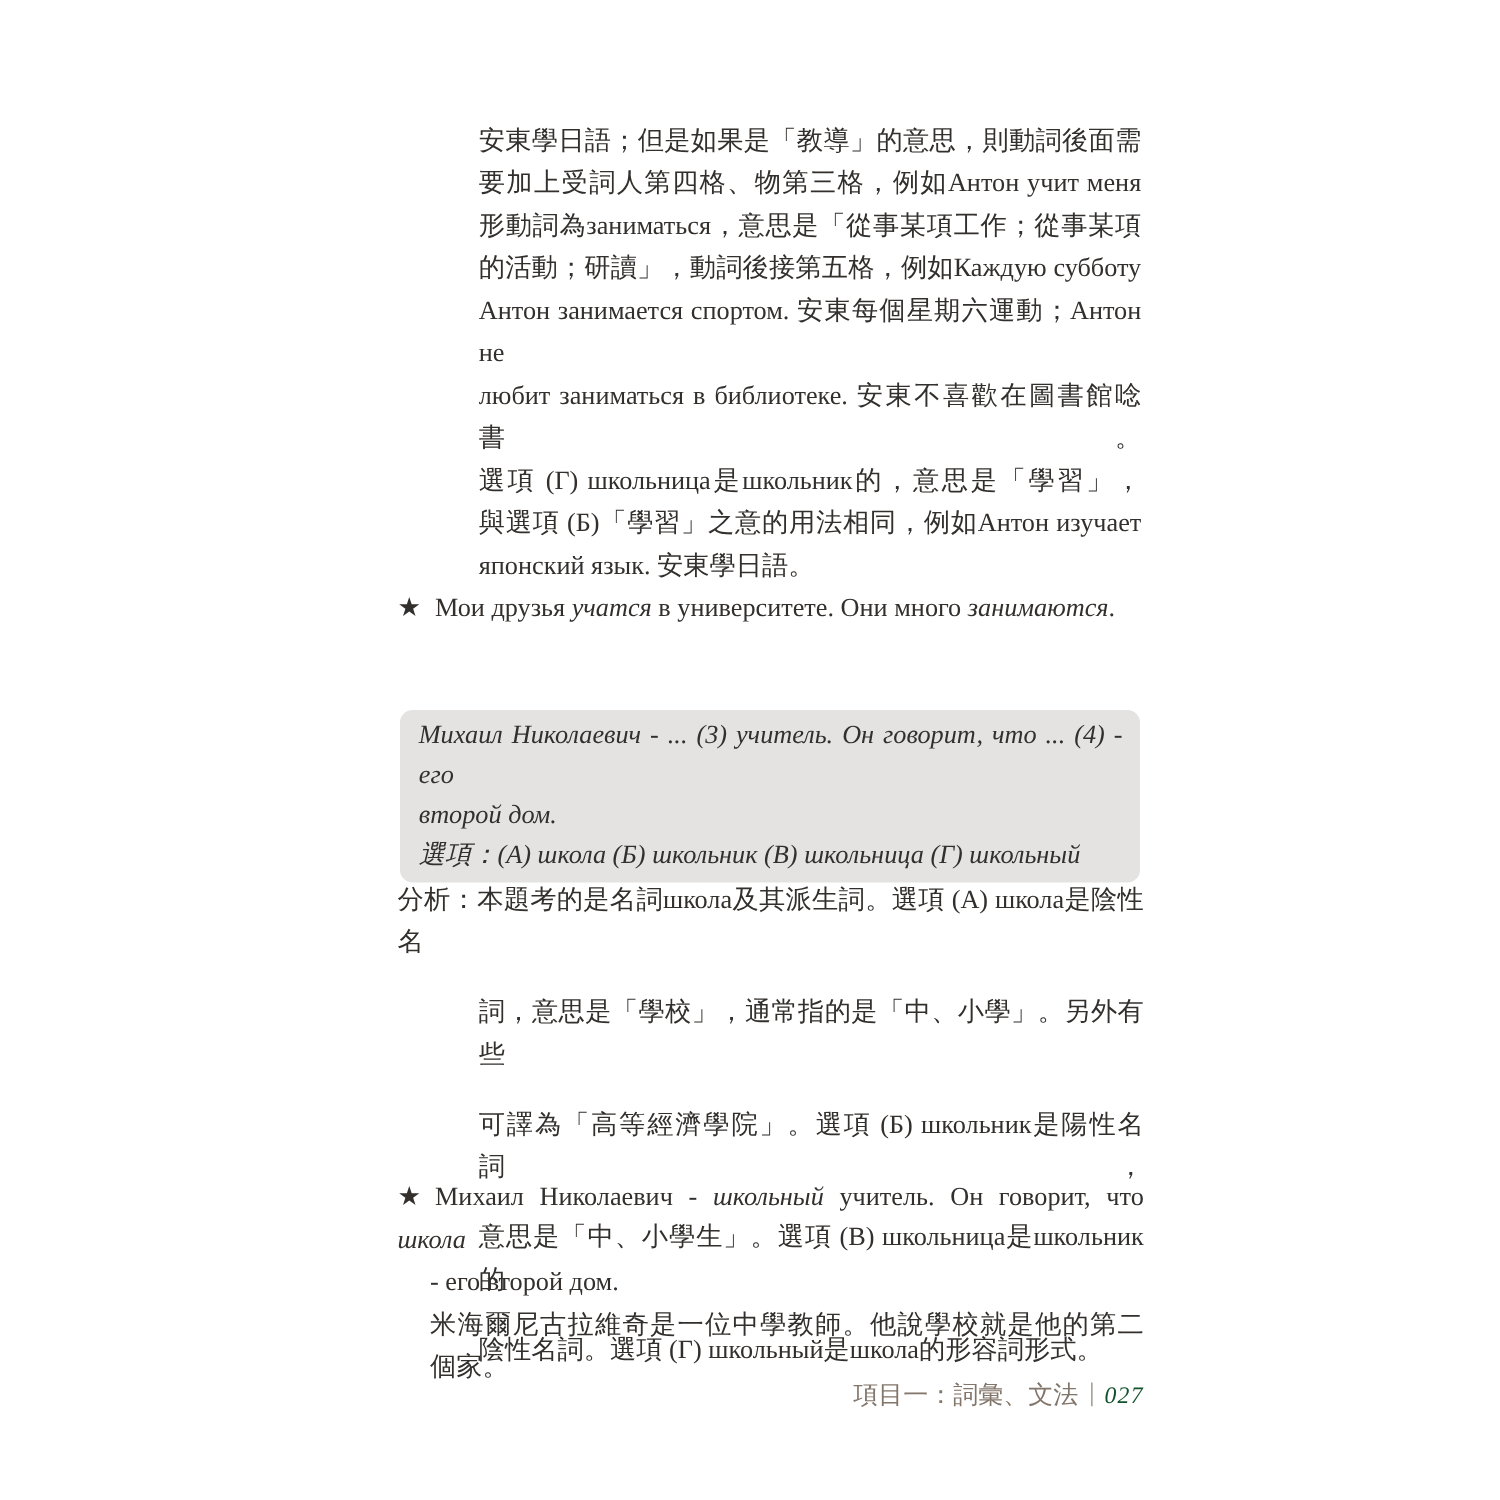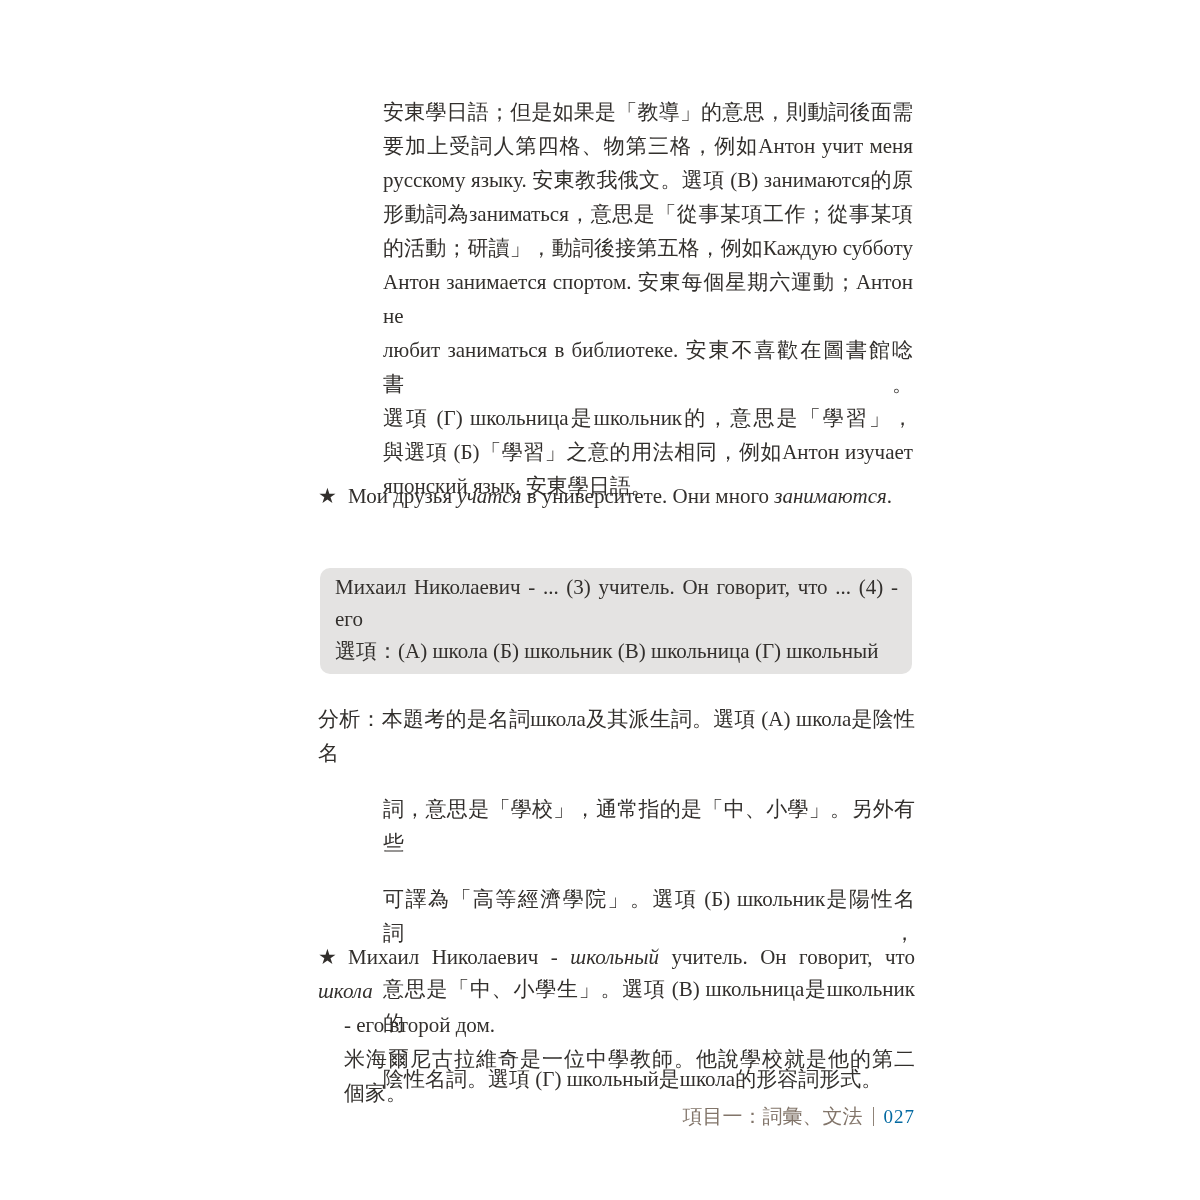--- a/index.html
+++ b/index.html
@@ -16,72 +16,72 @@
   .j { text-align-last:justify; }
   .ind25 { padding-left:26px; }
   .ind65 { padding-left:65px;margin-top:22px; }
   .line i { font-style:italic; }
 
   
   .para1 { left:383px; top:95px; width:530px; }
 
   
   .star-block { left:318px; width:597px; }
-  .star1 { top:479px; }
+  .star1 { top:469px; }
   .star2 { top:940px; }
   .star {
     display:inline-block; width:30px; font-size:21px; font-style:normal;
   }
 
   
   .qbox {
     left:320px; top:568px; width:592px; box-sizing:border-box;
     background:#e4e3e2; border-radius:10px;
     padding:3px 14px 7px 15px;
   }
-  .qbox .line { line-height:32px; }
+  .qbox .line { line-height:32px;font-style:italic; }
 
   
   .analysis { left:318px; top:702px; width:597px; }
 
   
   .footer {
     left:318px; top:1104px; width:597px; text-align:right;
     color:#82756a; font-size:20px; line-height:24px;
   }
   .footer-divider {
     display:inline-block; width:1px; height:19px; background:#8f8378;
     margin:0 10px; vertical-align:-3px;
   }
-  .pagenum { font-size:19px; letter-spacing:1px; color:#0369a1; }
+  .pagenum { font-style:italic; font-size:19px; letter-spacing:1px; color:#14532d; }
 </style>
 </head>
 <body>
 
 <div class="page">
 
   <section class="block para1">
     <div class="line j">安東學日語；但是如果是「教導」的意思，則動詞後面需</div>
     <div class="line j">要加上受詞人第四格、物第三格，例如Антон учит меня</div>
-    <div class="line j">русскому языку. 安東教我俄文。選項 (В) занимаются的原</div>
     <div class="line j">形動詞為заниматься，意思是「從事某項工作；從事某項</div>
     <div class="line j">的活動；研讀」，動詞後接第五格，例如Каждую субботу</div>
     <div class="line j">Антон занимается спортом. 安東每個星期六運動；Антон не</div>
     <div class="line j">любит заниматься в библиотеке. 安東不喜歡在圖書館唸書。</div>
     <div class="line j">選項 (Г)  школьница是школьник的，意思是「學習」，</div>
     <div class="line j">與選項 (Б)「學習」之意的用法相同，例如Антон изучает</div>
     <div class="line">японский язык. 安東學日語。</div>
   </section>
 
   <section class="block star-block star1">
     <div class="line"><span class="star">★</span><span>Мои друзья </span><i>учатся</i><span> в университете. Они много </span><i>занимаются</i><span>.</span></div>
   </section>
 
   <div class="block qbox">
     <div class="line j">Михаил Николаевич - ... (3) учитель. Он говорит, что ... (4) - его</div>
+    <div class="line">второй дом.</div>
     <div class="line">選項：(А) школа (Б) школьник (В) школьница (Г) школьный</div>
   </div>
 
   <section class="block analysis">
     <div class="line j">分析：本題考的是名詞школа及其派生詞。選項 (А) школа是陰性名</div>
     <div class="line j ind65">詞，意思是「學校」，通常指的是「中、小學」。另外有些</div>
     <div class="line j ind65">可譯為「高等經濟學院」。選項 (Б) школьник是陽性名詞，</div>
     <div class="line j ind65">意思是「中、小學生」。選項 (В) школьница是школьник的</div>
     <div class="line ind65">陰性名詞。選項 (Г) школьный是школа的形容詞形式。</div>
   </section>

